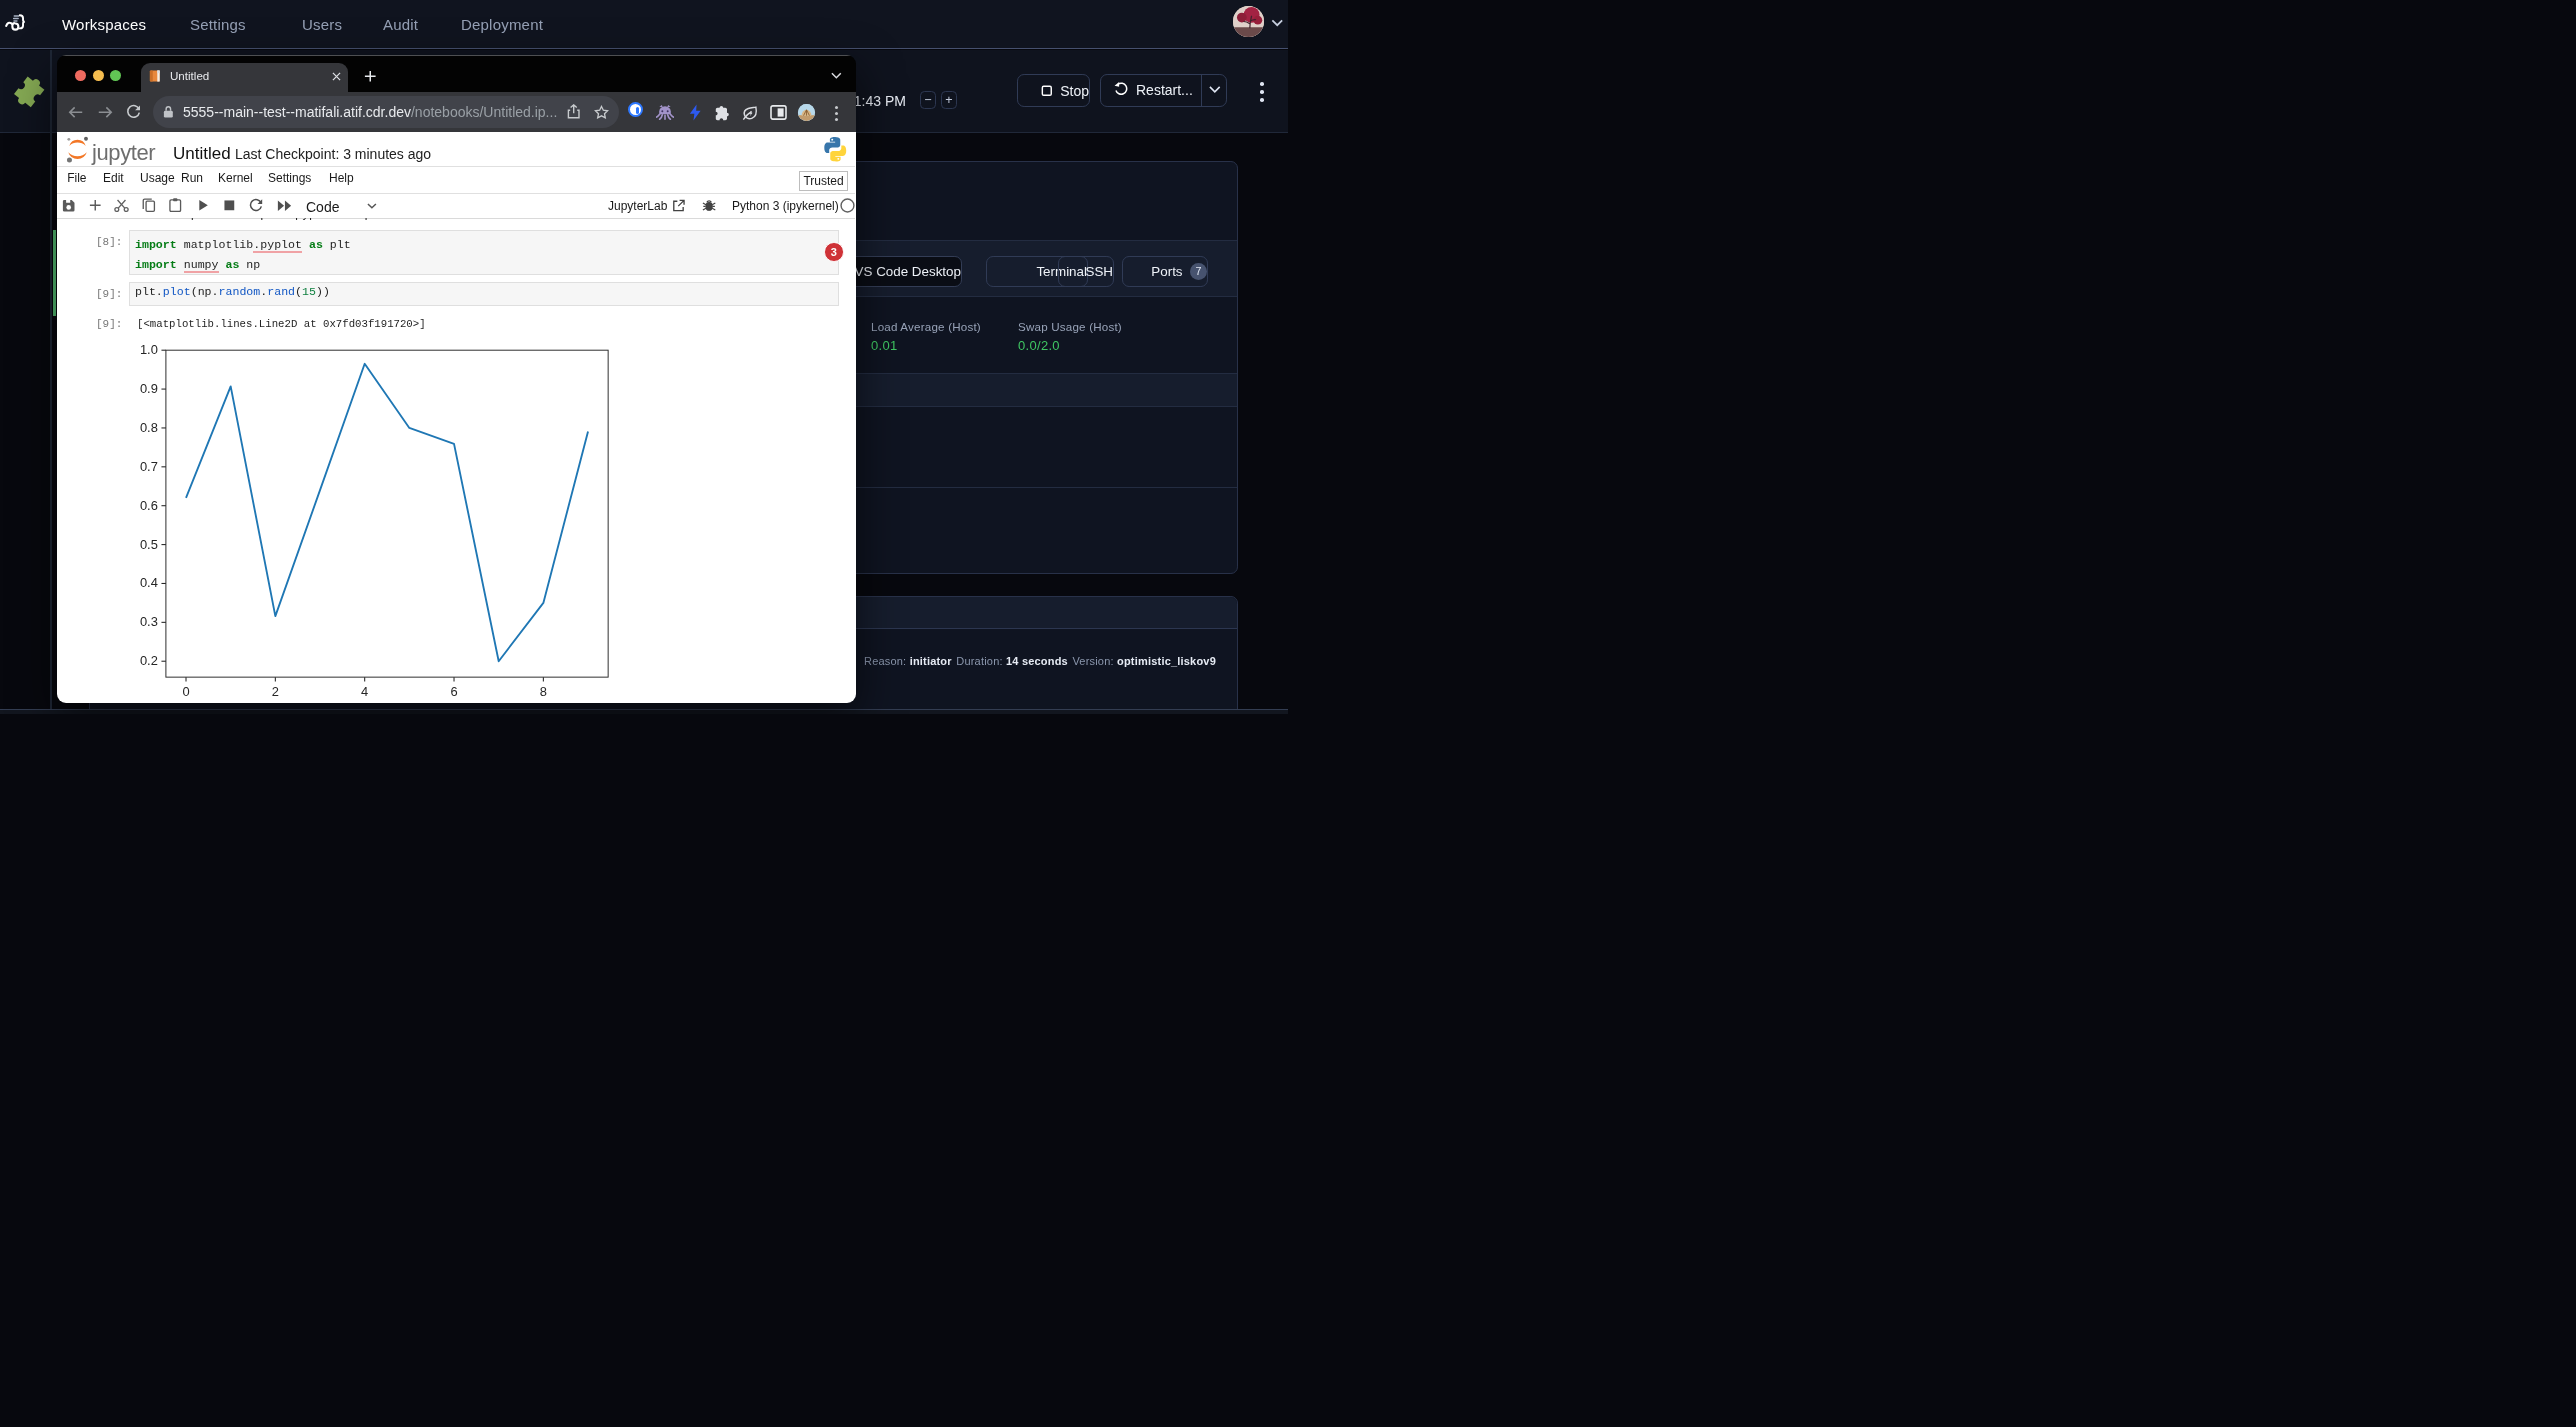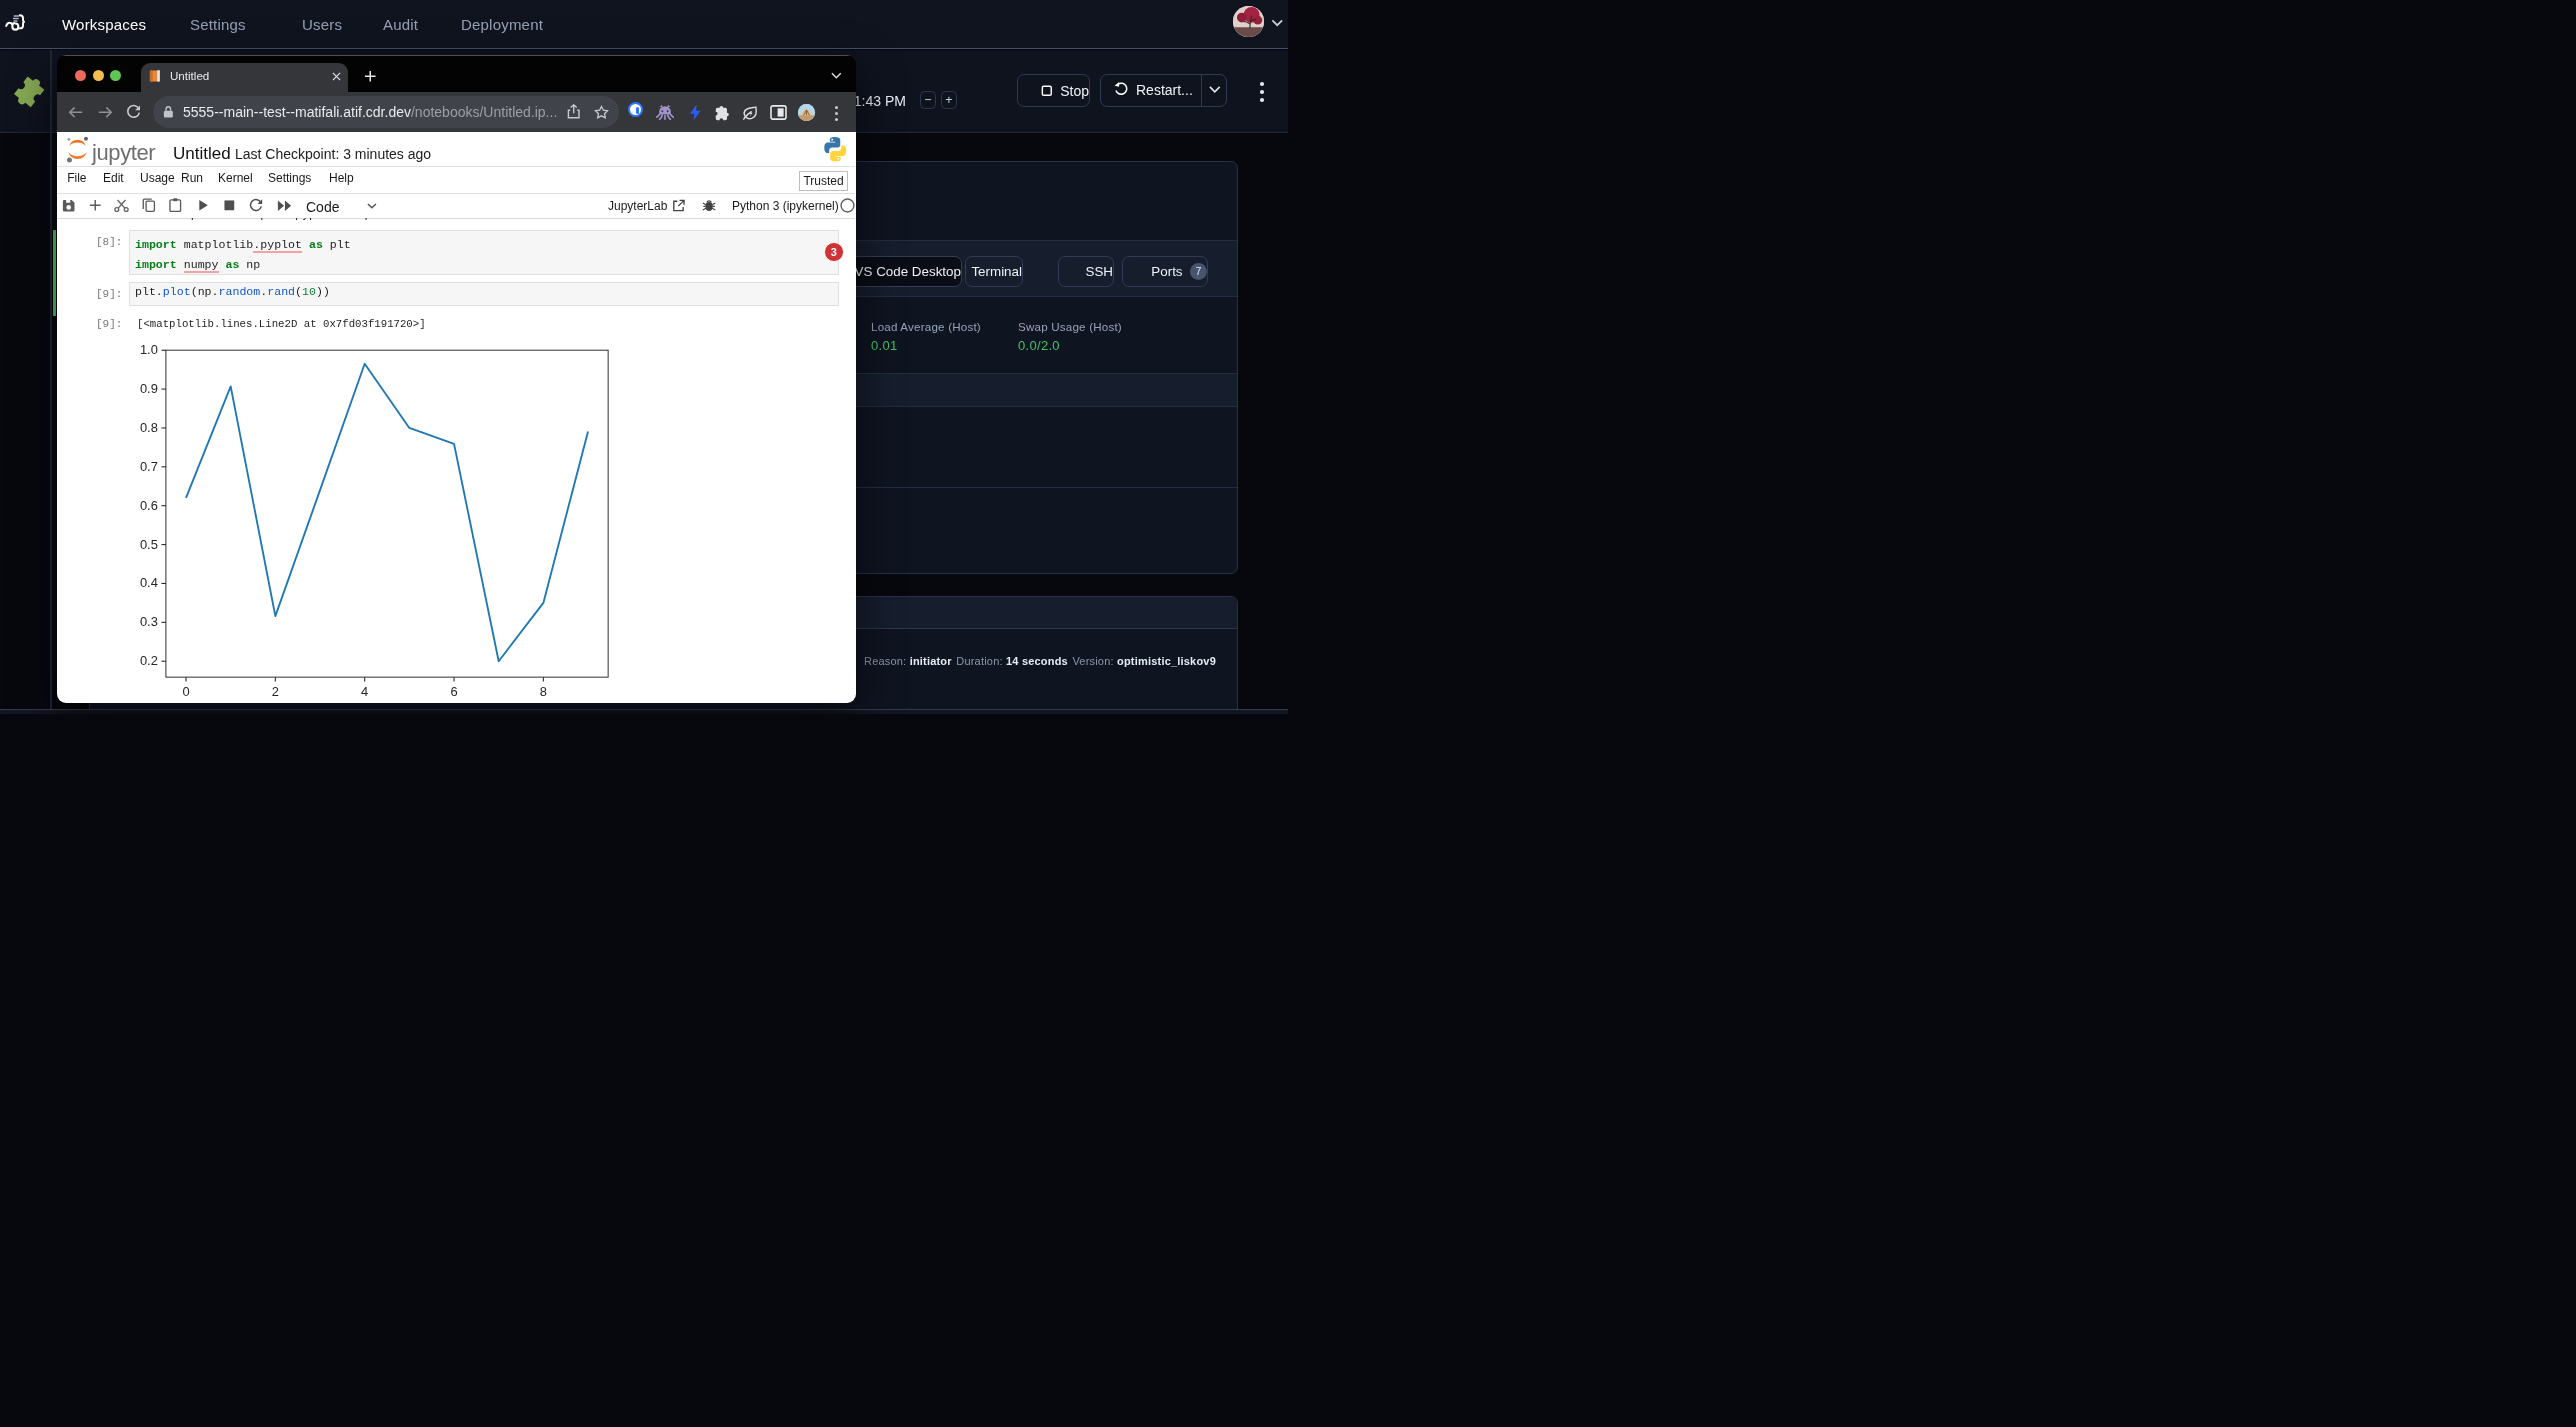--- a/index.html
+++ b/index.html
@@ -77,21 +77,21 @@
   <svg class="abs" id="puzzle" width="39" height="43" viewBox="0 0 44 48" style="left:9.8px; top:70px;">
     <g transform="rotate(38 22 24)">
       <path d="M10 12 h7.5 a4.4 4.4 0 1 1 8.8 0 H34 v8 a4.4 4.4 0 1 0 0 8.8 V37 H26 a4.4 4.4 0 1 1 -8.8 0 H10 v-8.2 a4.4 4.4 0 1 0 0 -8.8 z" fill="#84a853"></path>
     </g>
   </svg>
 
   <div class="panel" style="left:89px; top:161px; width:1149px; height:413px;"></div>
   <div class="band" style="left:90px; top:240px; width:1147px; height:57px;"></div>
   <div class="band" style="left:90px; top:373px; width:1147px; height:34px;"></div>
   <div class="cbtn" style="left:837px; top:256px; width:125px; background:#0a0d15; border-color:#333d56;">VS Code Desktop</div>
-  <div class="cbtn" style="left:965px; top:256px; width:58px;">Terminal</div>
+  <div class="cbtn" style="left:986px; top:256px; width:102px;">Terminal</div>
   <div class="cbtn" style="left:1058px; top:256px; width:56px;">SSH</div>
   <div class="cbtn" style="left:1122px; top:256px; width:86px;">Ports&nbsp;&nbsp;<span style="display:inline-block; width:17px; height:17px; border-radius:50%; background:#47536f; color:#e2e8f4; font-size:10.7px; line-height:17px; text-align:center;">7</span></div>
   <div class="statlabel" style="left:871px; top:321px;">Load Average (Host)</div>
   <div class="statval" style="left:871px; top:339px;">0.01</div>
   <div class="statlabel" style="left:1018px; top:321px;">Swap Usage (Host)</div>
   <div class="statval" style="left:1018px; top:339px;">0.0/2.0</div>
   <div class="abs" style="left:90px; top:487px; width:1147px; height:0.9px; background:#232c41;"></div>
 
   <div class="panel" style="left:89px; top:596px; width:1149px; height:125px;"></div>
   <div class="abs" style="left:90px; top:597px; width:1147px; height:32px; background:#161d2d; border-bottom:0.9px solid #2c3650; border-radius:7.1px 7.1px 0 0;"></div>
@@ -298,21 +298,21 @@
         </div>
 
       <div class="prompt" style="left:39px; top:104px;">[8]:</div>
       <div class="cellbox" style="top:98px; height:45px;"></div>
       <div class="abs mono" style="left:78px; top:103px; font-size:11.6px; line-height:20px; color:#1f1f1f; white-space:pre;"><span class="kw">import</span> matplotlib<span class="squig">.pyplot</span> <span class="kw">as</span> plt
 <span class="kw">import</span> <span class="squig">numpy</span> <span class="kw">as</span> np</div>
       <div class="abs" style="left:767px; top:110px; width:19.6px; height:19.6px; border-radius:50%; background:#cf3237; border:1.8px solid #ffffff; color:#fff; font-size:11px; font-weight:bold; text-align:center; line-height:19.6px;">3</div>
 
       <div class="prompt" style="left:39px; top:156px;">[9]:</div>
       <div class="cellbox" style="top:150px; height:24px;"></div>
-      <div class="abs mono" style="left:78px; top:153px; font-size:11.6px; color:#1f1f1f; white-space:pre;">plt.<span class="fn">plot</span>(np.<span class="fn">random</span>.<span class="fn">rand</span>(<span class="num">10</span>))</div>
+      <div class="abs mono" style="left:78px; top:153px; font-size:11.6px; color:#1f1f1f; white-space:pre;">plt.<span class="fn">plot</span>(np.<span class="fn">random</span>.<span class="fn">rand</span>(<span class="num">15</span>))</div>
 
       <div class="prompt" style="left:39px; top:186px;">[9]:</div>
       <div class="abs mono" style="left:80px; top:186px; font-size:10.7px; color:#1f1f1f; white-space:pre;">[&lt;matplotlib.lines.Line2D at 0x7fd03f191720&gt;]</div>
 
       <svg class="abs" id="plot" width="516" height="365" viewBox="0 0 580 410" style="left:71px; top:209px;">
         <rect x="42.6" y="10.2" width="497.1" height="367.5" fill="#ffffff" stroke="#2b2b2b" stroke-width="1.1"></rect>
         <line x1="37.6" y1="10.20" x2="42.6" y2="10.20" stroke="#262626" stroke-width="1.2"></line>
           <text x="33.5" y="14.70" font-size="14.5" fill="#262626" text-anchor="end" font-family="Liberation Sans, sans-serif">1.0</text>
           <line x1="37.6" y1="53.90" x2="42.6" y2="53.90" stroke="#262626" stroke-width="1.2"></line>
           <text x="33.5" y="58.40" font-size="14.5" fill="#262626" text-anchor="end" font-family="Liberation Sans, sans-serif">0.9</text>

